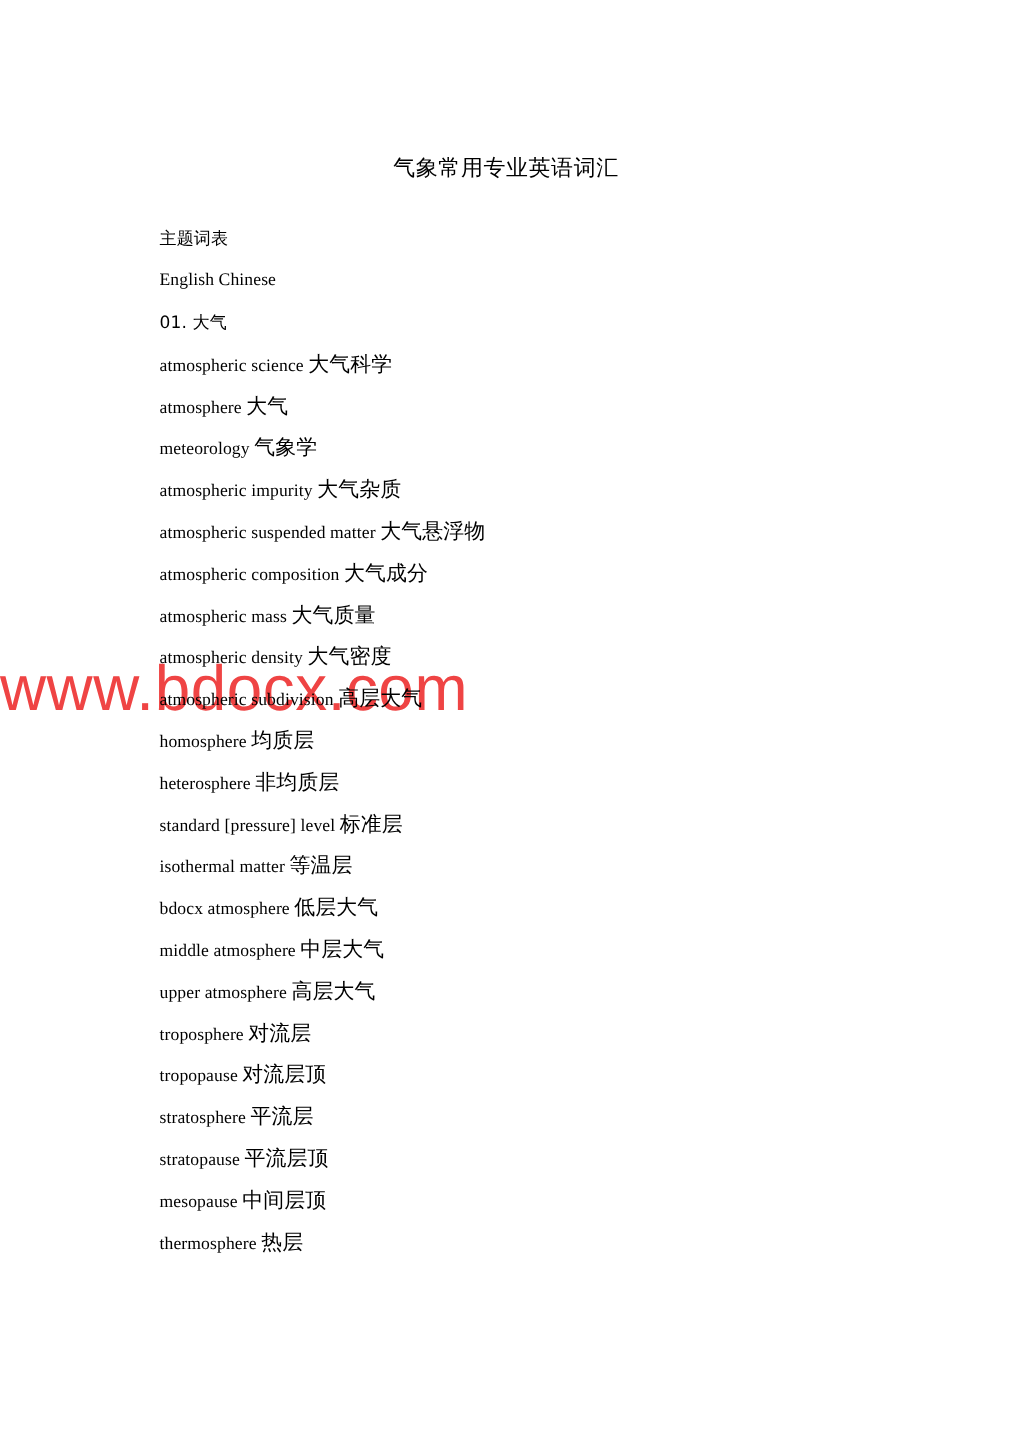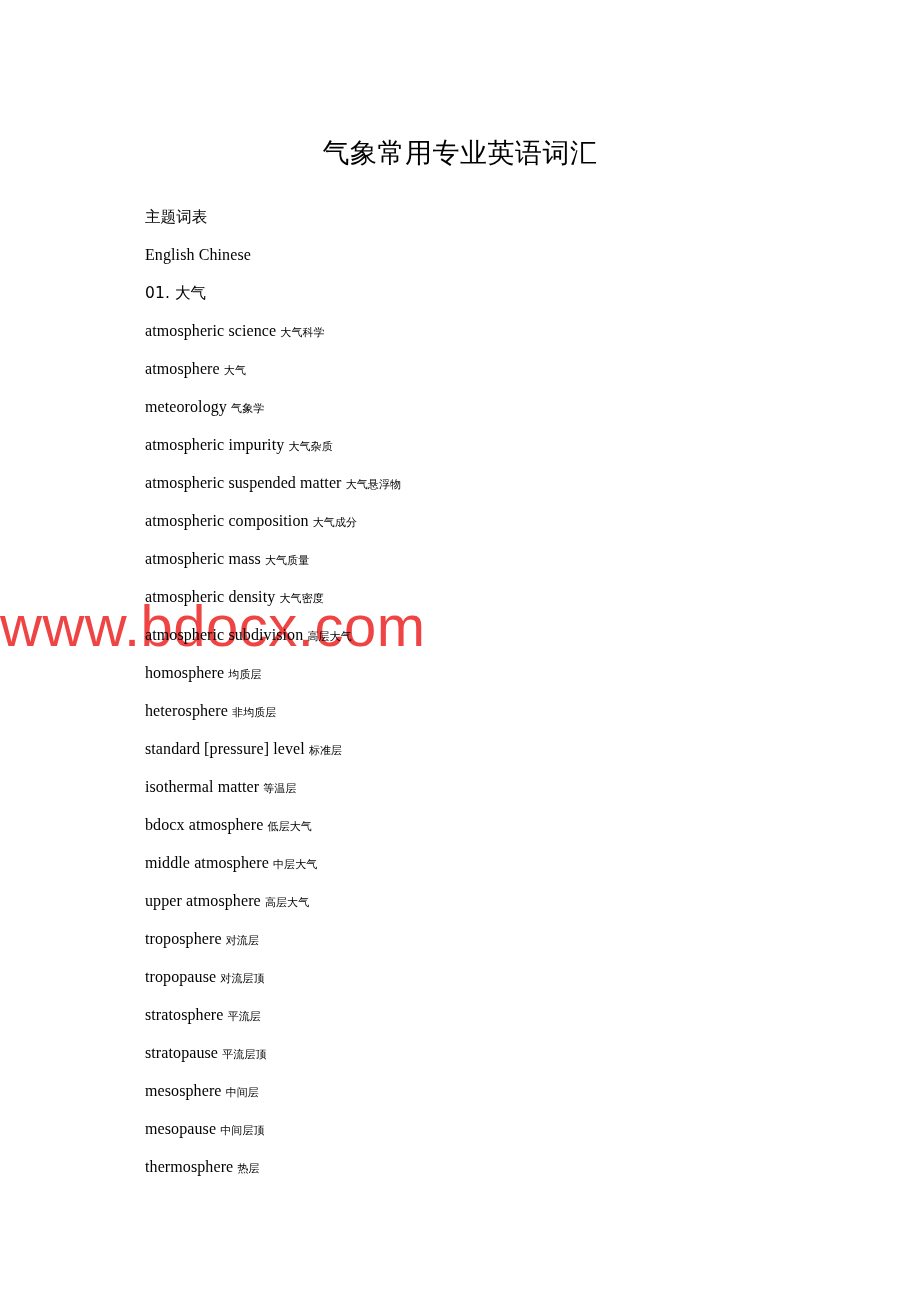--- a/index.html
+++ b/index.html
@@ -51,21 +51,21 @@
     z-index: 1;
   }
 
   
   .doc-title {
     position: absolute;
     left: 0;
     top: 133px;
     width: 920px;
     text-align: center;
-    font-size: 27px;
+    font-size: 20px;
     line-height: 40px;
     font-weight: normal;
     letter-spacing: 0.5px;
     margin: 0;
     white-space: nowrap;
   }
 
   
   .body-block {
     position: absolute;
@@ -75,21 +75,21 @@
   }
   .line {
     font-size: 16px;
     line-height: 38px;
     height: 38px;
     white-space: nowrap;
     letter-spacing: 0.1px;
   }
   .line .cn {
     font-family: "DejaVu Sans", "Liberation Sans", sans-serif;
-    font-size: 11px;
+    font-size: 19px;
     text-align: center;
   }
   .line.heading-cn {
     font-family: "DejaVu Sans", "Liberation Sans", sans-serif;
     font-size: 15.5px;
   }
 </style>
 </head>
 <body>
 
@@ -123,21 +123,20 @@
           <div class="line"><span>heterosphere</span> <span class="cn">非均质层</span></div>
           <div class="line"><span>standard [pressure] level</span> <span class="cn">标准层</span></div>
           <div class="line"><span>isothermal matter</span> <span class="cn">等温层</span></div>
           <div class="line"><span>bdocx atmosphere</span> <span class="cn">低层大气</span></div>
           <div class="line"><span>middle atmosphere</span> <span class="cn">中层大气</span></div>
           <div class="line"><span>upper atmosphere</span> <span class="cn">高层大气</span></div>
           <div class="line"><span>troposphere</span> <span class="cn">对流层</span></div>
           <div class="line"><span>tropopause</span> <span class="cn">对流层顶</span></div>
           <div class="line"><span>stratosphere</span> <span class="cn">平流层</span></div>
           <div class="line"><span>stratopause</span> <span class="cn">平流层顶</span></div>
-          <div class="line"><span>mesosphere</span> <span class="cn">中间层</span></div>
           <div class="line"><span>mesopause</span> <span class="cn">中间层顶</span></div>
           <div class="line"><span>thermosphere</span> <span class="cn">热层</span></div>
         </div>
 
     </div>
 
   </div>
 </div>
 
 </body></html>

